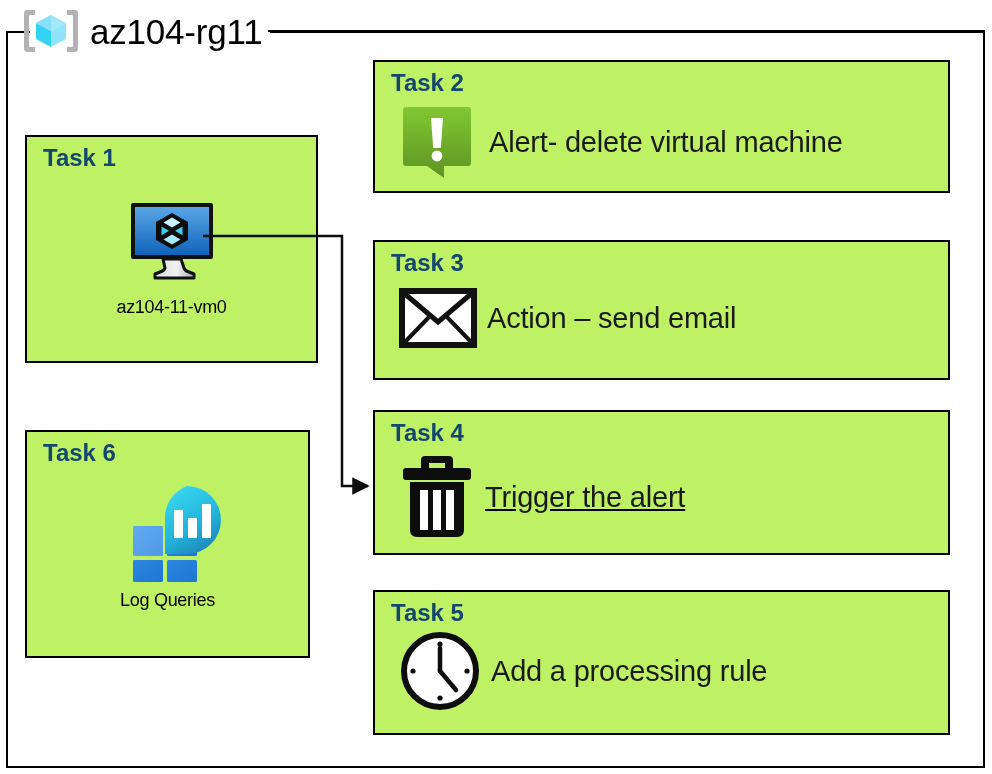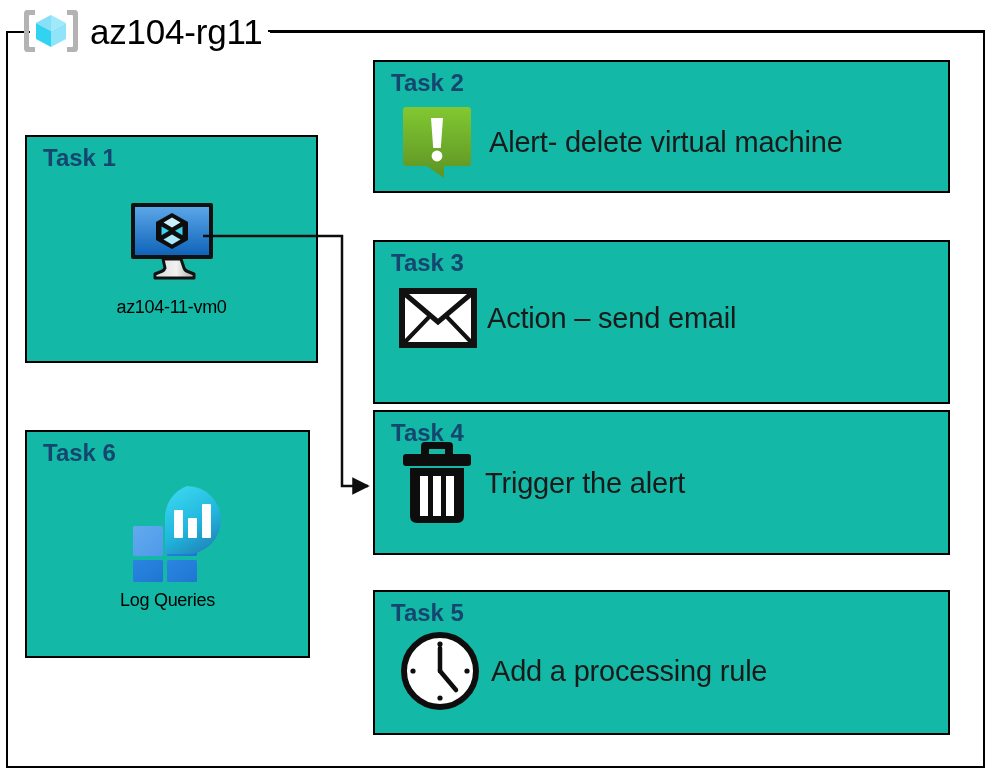--- a/index.html
+++ b/index.html
@@ -64,21 +64,21 @@
     line-height: 1;
     white-space: nowrap;
     letter-spacing: -0.2px;
   }
 
   
   .card {
     position: absolute;
     box-sizing: border-box;
     border: 2px solid #000000;
-    background: #14b8a6;
+    background: #bef264;
   }
   .card-title {
     position: absolute;
     left: 16px;
     top: 8px;
     font-size: 24px;
     font-weight: bold;
     color: #14466e;
     line-height: 1.1;
     white-space: nowrap;
@@ -118,21 +118,21 @@
     font-size: 29px;
     color: #1a1a1a;
     white-space: nowrap;
     letter-spacing: -0.2px;
   }
 
   
   #card-task1 { left: 25px;  top: 135px; width: 293px; height: 228px; }
   #card-task6 { left: 25px;  top: 430px; width: 285px; height: 228px; }
   #card-task2 { left: 373px; top: 60px;  width: 577px; height: 133px; }
-  #card-task3 { left: 373px; top: 240px; width: 577px; height: 164px; }
+  #card-task3 { left: 373px; top: 240px; width: 577px; height: 140px; }
   #card-task4 { left: 373px; top: 410px; width: 577px; height: 145px; }
   #card-task5 { left: 373px; top: 590px; width: 577px; height: 145px; }
 
   
   #connector { position: absolute; left: 0; top: 0; width: 992px; height: 774px; pointer-events: none; }
 
   svg { display: block; overflow: visible; }
 </style>
 </head>
 <body>
@@ -263,21 +263,21 @@
           <path d="M6 8 L39 36 L72 8" fill="none" stroke="#111111" stroke-width="5"></path>
           <path d="M6 56 L30 31 M72 56 L48 31" fill="none" stroke="#111111" stroke-width="4"></path>
         </svg>
       </span>
       <span class="row-label">Action – send email</span>
     </div>
   </div>
 
   <div class="card" id="card-task4">
     <div class="card-title">Task 4</div>
-    <div class="card-row" style="top:28px;">
+    <div class="card-row" style="top:42px;text-decoration:underline;">
       <span>
         <svg width="76" height="86" viewBox="0 0 76 86">
 
           <path d="M26 2 h24 q4 0 4 4 v8 h-8 v-5 h-16 v5 h-8 v-8 q0 -4 4 -4 Z" fill="#0d0d0d"></path>
 
           <rect x="4" y="14" width="68" height="12" rx="3" fill="#0d0d0d"></rect>
 
           <path d="M11 28 h54 v48 q0 7 -7 7 H18 q-7 0 -7 -7 Z" fill="#0d0d0d"></path>
 
           <rect x="21" y="36" width="8" height="40" fill="#ffffff"></rect>

